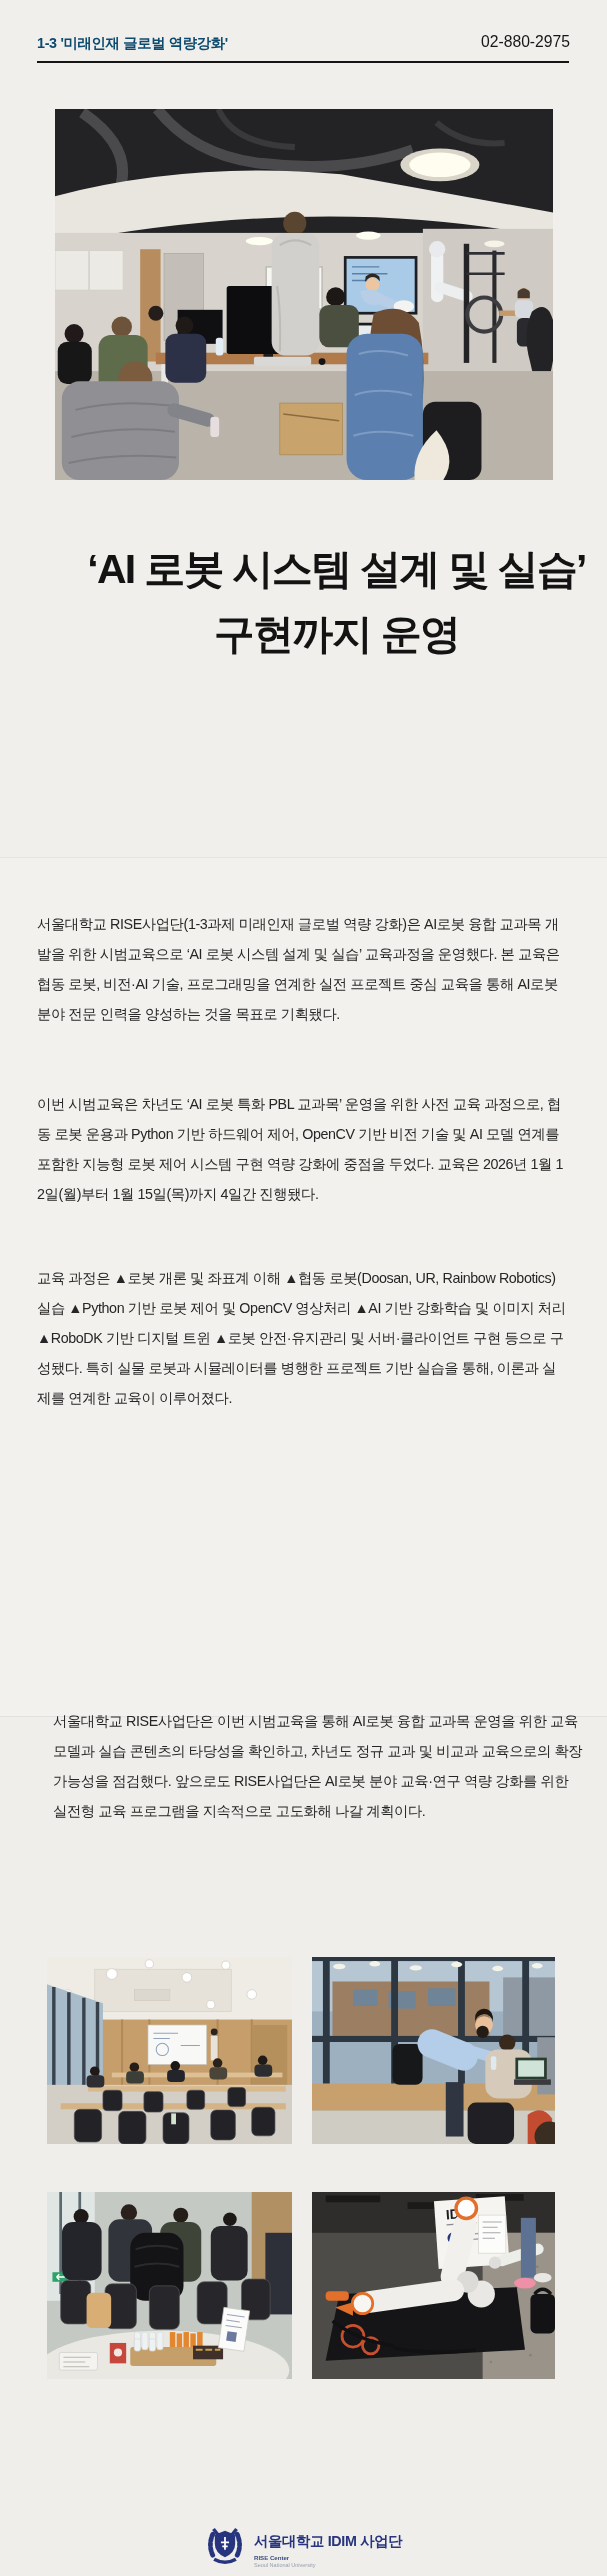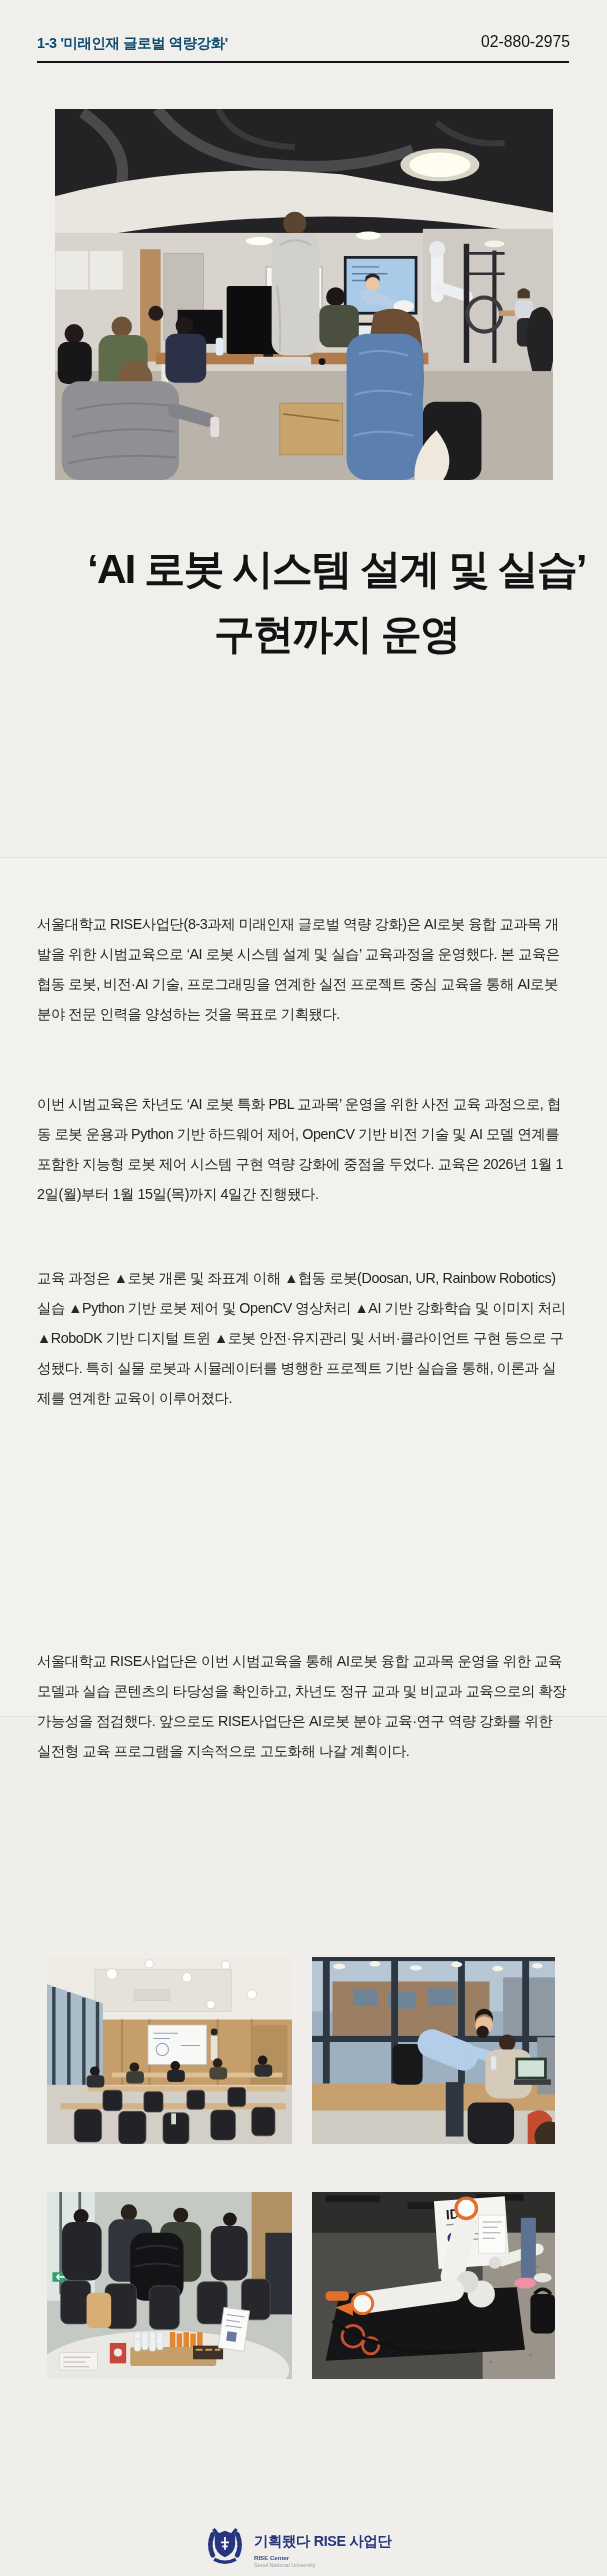--- a/index.html
+++ b/index.html
@@ -24,21 +24,21 @@
   .title {
     position:absolute; top:537px; left:0; width:607px; text-align:center;
     font-size:41px; line-height:65px; font-weight:800; letter-spacing:-1.7px; color:#131313;margin-left:33px;
   }
 
   .para {
     position:absolute; left:37px; width:532px;
     font-size:14.3px; line-height:30px; letter-spacing:-0.4px;
     color:#262626; word-break:break-all;
   }
-  .p1 { top:909px; } .p2 { top:1089px; } .p3 { top:1263px; } .p4 { top:1469px; } .p5 { top:1646px; }
+  .p1 { top:909px; } .p2 { top:1089px; } .p3 { top:1263px; } .p4 { top:1469px; } .p5 { top:1706px;margin-left:16px; }
 
   .g1 { left:47px;  top:1957px; width:245px; height:187px; }
   .g2 { left:312px; top:1957px; width:243px; height:187px; }
   .g3 { left:47px;  top:2192px; width:245px; height:187px; }
   .g4 { left:312px; top:2192px; width:243px; height:187px; }
 
   .footer-emblem { position:absolute; left:206px; top:2524px; width:38px; height:41px; }
   .footer-org {
     position:absolute; left:254px; top:2532px;
     font-size:14.3px; font-weight:700; letter-spacing:-0.3px; color:#27357e;
@@ -157,21 +157,21 @@
         <path d="M560,472 q32,40 10,73 l-42,0 q-4,-40 32,-73 z" fill="#efe9dd"></path>
       </g>
     </svg>
   </div>
 
   <div class="title">
     <div>‘AI 로봇 시스템 설계 및 실습’</div>
     <div>구현까지 운영</div>
   </div>
 
-  <p class="para p1">서울대학교 RISE사업단(8-3과제 미래인재 글로벌 역량 강화)은 AI로봇 융합 교과목 개발을 위한 시범교육으로 ‘AI 로봇 시스템 설계 및 실습’ 교육과정을 운영했다. 본 교육은 협동 로봇, 비전·AI 기술, 프로그래밍을 연계한 실전 프로젝트 중심 교육을 통해 AI로봇 분야 전문 인력을 양성하는 것을 목표로 기획됐다.</p>
+  <p class="para p1">서울대학교 RISE사업단(1-3과제 미래인재 글로벌 역량 강화)은 AI로봇 융합 교과목 개발을 위한 시범교육으로 ‘AI 로봇 시스템 설계 및 실습’ 교육과정을 운영했다. 본 교육은 협동 로봇, 비전·AI 기술, 프로그래밍을 연계한 실전 프로젝트 중심 교육을 통해 AI로봇 분야 전문 인력을 양성하는 것을 목표로 기획됐다.</p>
   <p class="para p2">이번 시범교육은 차년도 ‘AI 로봇 특화 PBL 교과목’ 운영을 위한 사전 교육 과정으로, 협동 로봇 운용과 Python 기반 하드웨어 제어, OpenCV 기반 비전 기술 및 AI 모델 연계를 포함한 지능형 로봇 제어 시스템 구현 역량 강화에 중점을 두었다. 교육은 2026년 1월 12일(월)부터 1월 15일(목)까지 4일간 진행됐다.</p>
   <p class="para p3">교육 과정은 ▲로봇 개론 및 좌표계 이해 ▲협동 로봇(Doosan, UR, Rainbow Robotics) 실습 ▲Python 기반 로봇 제어 및 OpenCV 영상처리 ▲AI 기반 강화학습 및 이미지 처리 ▲RoboDK 기반 디지털 트윈 ▲로봇 안전·유지관리 및 서버·클라이언트 구현 등으로 구성됐다. 특히 실물 로봇과 시뮬레이터를 병행한 프로젝트 기반 실습을 통해, 이론과 실제를 연계한 교육이 이루어졌다.</p>
   <p class="para p5">서울대학교 RISE사업단은 이번 시범교육을 통해 AI로봇 융합 교과목 운영을 위한 교육 모델과 실습 콘텐츠의 타당성을 확인하고, 차년도 정규 교과 및 비교과 교육으로의 확장 가능성을 점검했다. 앞으로도 RISE사업단은 AI로봇 분야 교육·연구 역량 강화를 위한 실전형 교육 프로그램을 지속적으로 고도화해 나갈 계획이다.</p>
 
   <div class="photo g1" aria-label="강의실 전경 — 스크린 이론 강의">
     <svg viewBox="0 0 359 275" preserveAspectRatio="none">
       <rect width="359" height="275" fill="#d9d6cf"></rect>
       <path d="M0,0 h359 v108 l-359,14 z" fill="#efece5"></path>
       <rect x="70" y="18" width="200" height="62" fill="#e6e2da" stroke="#d4d0c7"></rect>
       <rect x="128" y="48" width="52" height="16" fill="#dcd8d0" stroke="#cfcbc2"></rect>
@@ -392,18 +392,18 @@
     <svg viewBox="0 0 56 60">
       <path d="M10,46 Q3,31 10,15" stroke="#27357e" stroke-width="7" fill="none" stroke-dasharray="4 3.2" stroke-linecap="round"></path>
       <path d="M46,46 Q53,31 46,15" stroke="#27357e" stroke-width="7" fill="none" stroke-dasharray="4 3.2" stroke-linecap="round"></path>
       <rect x="34" y="4" width="5" height="28" fill="#27357e" transform="rotate(38 36 18)"></rect>
       <rect x="17" y="4" width="5" height="28" fill="#27357e" transform="rotate(-38 20 18)"></rect>
       <path d="M28,10 l15,6 v13 q0,13 -15,20 q-15,-7 -15,-20 v-13 z" fill="#27357e"></path>
       <path d="M22,27 h12 M28,19 v19 M24,33 h8" stroke="#ffffff" stroke-width="2.6" fill="none"></path>
       <path d="M12,52 q16,9 32,0" stroke="#27357e" stroke-width="5" fill="none"></path>
     </svg>
   </div>
-  <div class="footer-org">기획됐다 RISE 사업단</div>
+  <div class="footer-org">서울대학교 IDIM 사업단</div>
   <div class="footer-sub1">RISE Center</div>
   <div class="footer-sub2">Seoul National University</div>
 
 </div>
 
 
 </body></html>

